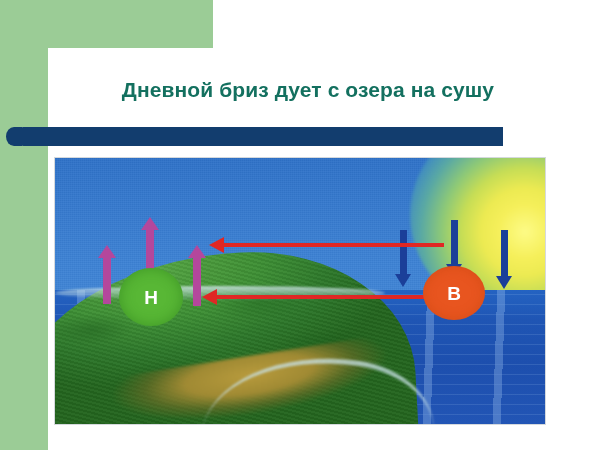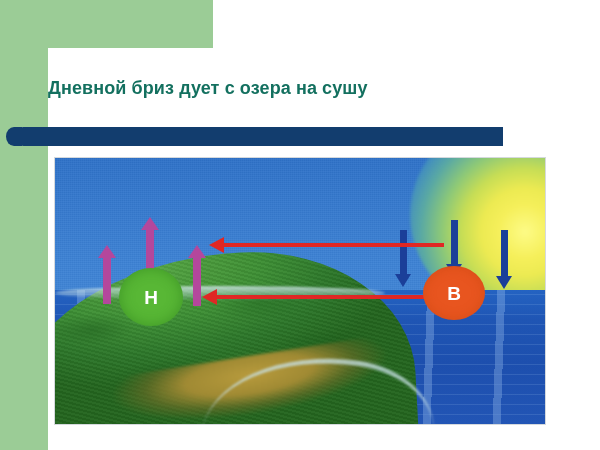--- a/index.html
+++ b/index.html
@@ -70,22 +70,22 @@
     background: #123d6e;
     border-radius: 50% 0 0 50%;
   }
 
   
   .slide-title {
     position: absolute;
     left: 48px;
     top: 78px;
     width: 520px;
-    text-align: left;
-    font-size: 18px;
+    text-align: center;
+    font-size: 21px;
     font-weight: bold;
     color: #13705f;
     letter-spacing: 0.1px;
     white-space: nowrap;
   }
 
   
   .illustration {
     position: absolute;
     left: 55px;

